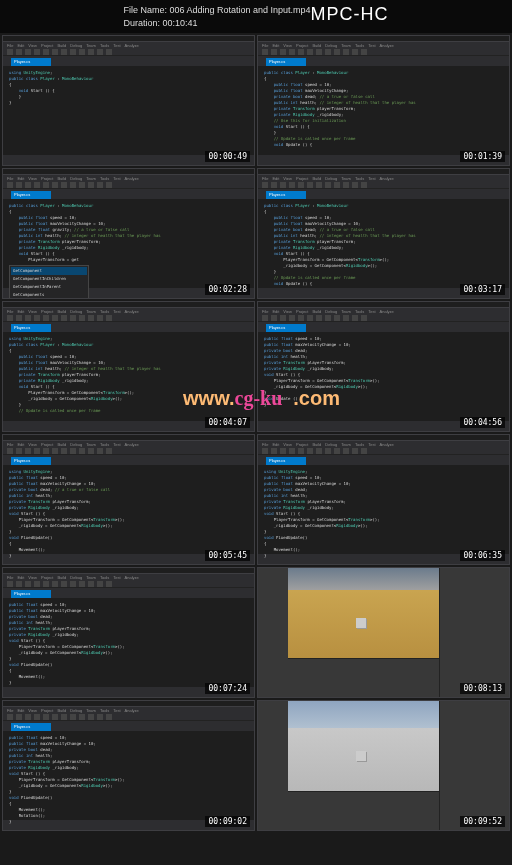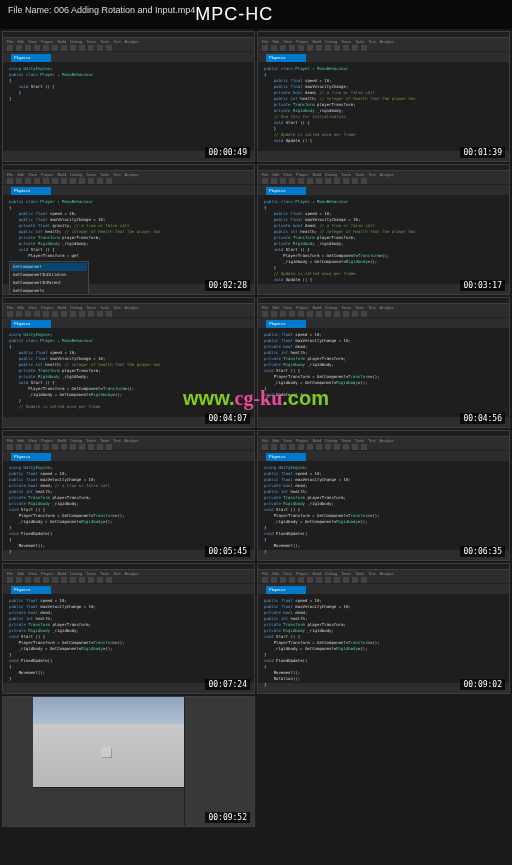--- a/index.html
+++ b/index.html
@@ -10,21 +10,21 @@
   font-family: "Segoe UI", Arial, sans-serif;
   color: #ccc;
   font-size: 9px;
   position: relative;
   overflow: hidden;
 }
 .header {
   background: #0a0a0a;
   padding: 4px 8px;
   display: flex;
-  justify-content: flex-start;
+  justify-content: center;
   align-items: flex-start;
 }
 .fileinfo { line-height: 1.4; font-size: 9px; color: #ddd; }
 .logo { font-size: 18px; font-weight: normal; color: #fff; letter-spacing: 1px; }
 .grid {
   display: grid;
   grid-template-columns: 1fr 1fr;
   grid-template-rows: repeat(6, 1fr);
   gap: 2px;
   padding: 2px;
@@ -128,29 +128,30 @@
   position: absolute;
   top: 46%;
   left: 50%;
   transform: translate(-50%, -50%);
   font-size: 20px;
   font-weight: bold;
   pointer-events: none;
   z-index: 100;
   white-space: nowrap;
 }
-.watermark .w1 { color: #84cc16; }
+.watermark .w1 { color: #fdba74; margin-left: 11px; }
 .watermark .w2 { color: #ec4899; font-family: Liberation Serif, serif; }
 </style>
 </head>
 <body>
 
 <div class="header">
   <div class="fileinfo">
     <div><span>File Name:</span> <span>006 Adding Rotation and Input.mp4</span></div>
+    <div><span>Duration:</span> <span>00:10:41</span></div>
   </div>
   <div class="logo">MPC-HC</div>
 </div>
 
 <div class="grid">
     <div class="thumb">
       <div class="vs-titlebar"></div>
       <div class="vs-menubar">
         <span>File</span>
         <span>Edit</span>
@@ -577,20 +578,33 @@
         <div class="code-line"><span class="kw">void</span> Start () {</div>
         <div class="code-line">    PlayerTransform = GetComponent&lt;<span class="type">Transform</span>&gt;();</div>
         <div class="code-line">    _rigidbody = GetComponent&lt;<span class="type">Rigidbody</span>&gt;();</div>
         <div class="code-line">}</div>
         <div class="code-line"><span class="kw">void</span> FixedUpdate()</div>
         <div class="code-line">{</div>
         <div class="code-line">    Movement();</div>
         <div class="code-line">}</div>
       </div>
       <div class="timestamp">00:07:24</div>
+    </div>
+    <div class="thumb">
+      <div class="unity-panels">
+        <div class="unity-left"></div>
+        <div class="unity-center">
+          <div class="unity-scene">
+            <div class="unity-cube"></div>
+          </div>
+          <div class="unity-bottom"></div>
+        </div>
+        <div class="unity-right"></div>
+      </div>
+      <div class="timestamp">00:08:13</div>
     </div>
     <div class="thumb">
       <div class="vs-titlebar"></div>
       <div class="vs-menubar">
         <span>File</span>
         <span>Edit</span>
         <span>View</span>
         <span>Project</span>
         <span>Build</span>
         <span>Debug</span>

